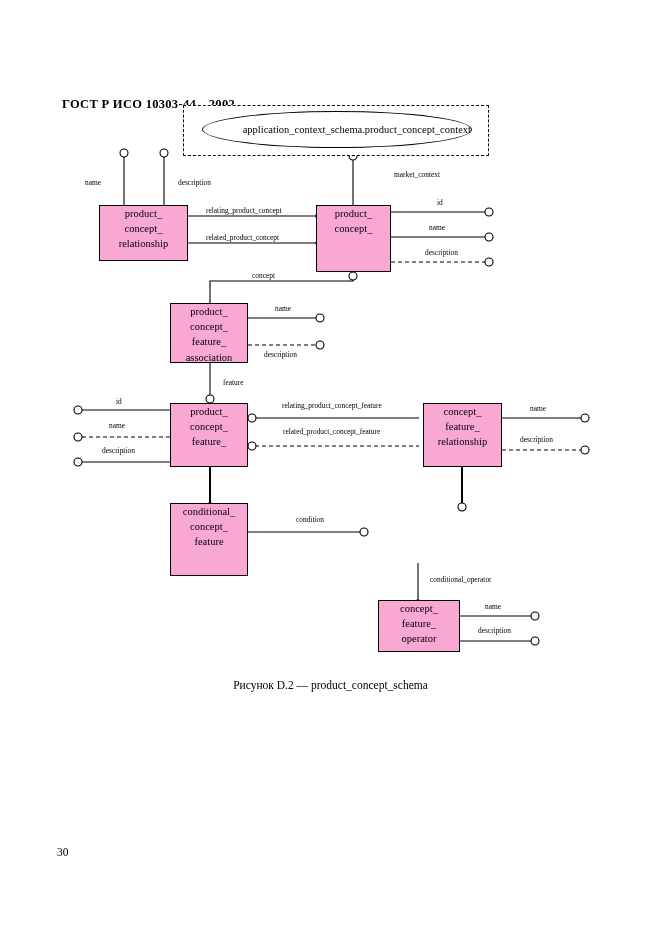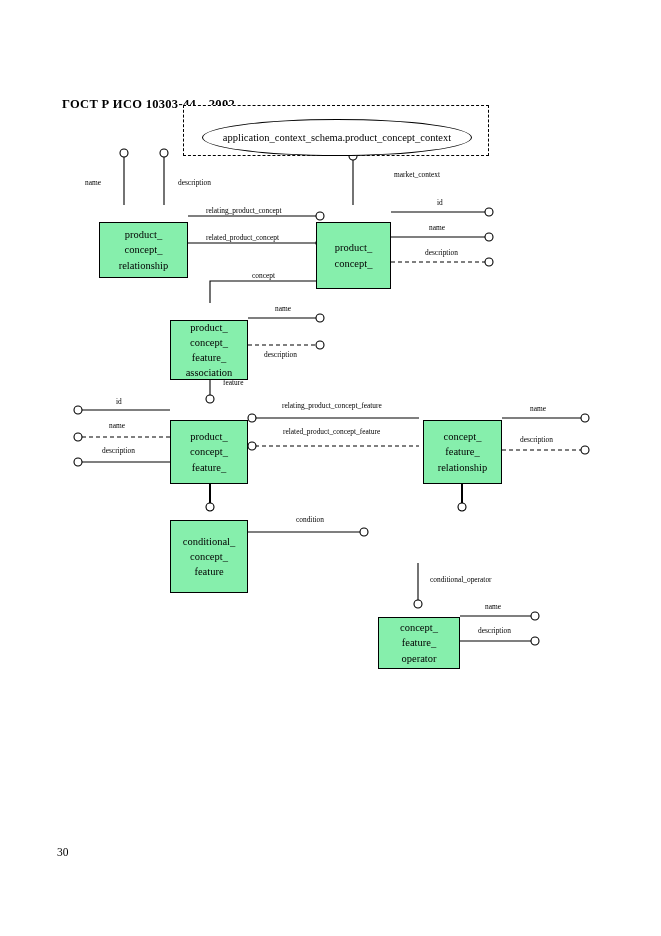--- a/index.html
+++ b/index.html
@@ -57,30 +57,29 @@
     position: absolute;
     left: 0; top: 0;
     width: 661px;
     height: 936px;
     pointer-events: none;
   }
   .ent-box {
     position: absolute;
     box-sizing: border-box;
     border: 1.2px solid #000;
-    background: #86efac;
+    background: #f9a8d4;
     display: flex;
     flex-direction: column;
     align-items: center;
-    justify-content: center;
+    justify-content: flex-start;
     text-align: center;
     font-size: 10.5px;
     line-height: 1.45;
     white-space: pre;
-    margin-top: 17px;
   }
   .schema-frame {
     position: absolute;
     box-sizing: border-box;
     border: 1.4px dashed #000;
     background: #fff;
   }
   .schema-ellipse {
     position: absolute;
     box-sizing: border-box;
@@ -184,21 +183,21 @@
         <circle cx="210" cy="507" r="4"></circle>
         <circle cx="364" cy="532" r="4"></circle>
         <circle cx="462" cy="507" r="4"></circle>
         <circle cx="418" cy="604" r="4"></circle>
         <circle cx="535" cy="616" r="4"></circle>
         <circle cx="535" cy="641" r="4"></circle>
       </g>
     </svg>
 
     <div class="schema-frame" style="left:183px; top:105px; width:306px; height:51px;"></div>
-    <div class="schema-ellipse" style="left:202px; top:119px; width:270px; height:37px;">
+    <div class="schema-ellipse" style="left:202px; top:111px; width:270px; height:37px;justify-content:flex-end;">
       <span>application_context_schema.product_concept_context</span>
     </div>
 
     <div class="ent-box" style="left:99px; top:205px; width:89px; height:56px;">
       <span>product_</span>
       <span>concept_</span>
       <span>relationship</span>
     </div>
 
     <div class="ent-box" style="left:316px; top:205px; width:75px; height:67px;">
@@ -263,15 +262,16 @@
     <div class="edge-label" style="left:206px; top:234px;">related_product_concept</div>
     <div class="edge-label" style="left:252px; top:272px;">concept</div>
     <div class="edge-label" style="left:223px; top:379px;">feature</div>
     <div class="edge-label" style="left:282px; top:402px;">relating_product_concept_feature</div>
     <div class="edge-label" style="left:283px; top:428px;">related_product_concept_feature</div>
     <div class="edge-label" style="left:296px; top:516px;">condition</div>
     <div class="edge-label" style="left:430px; top:576px;">conditional_operator</div>
 
   </div>
 
+  <div class="figure-caption">Рисунок D.2 — product_concept_schema</div>
   <div class="page-number">30</div>
 
 </div>
 
 </body></html>

